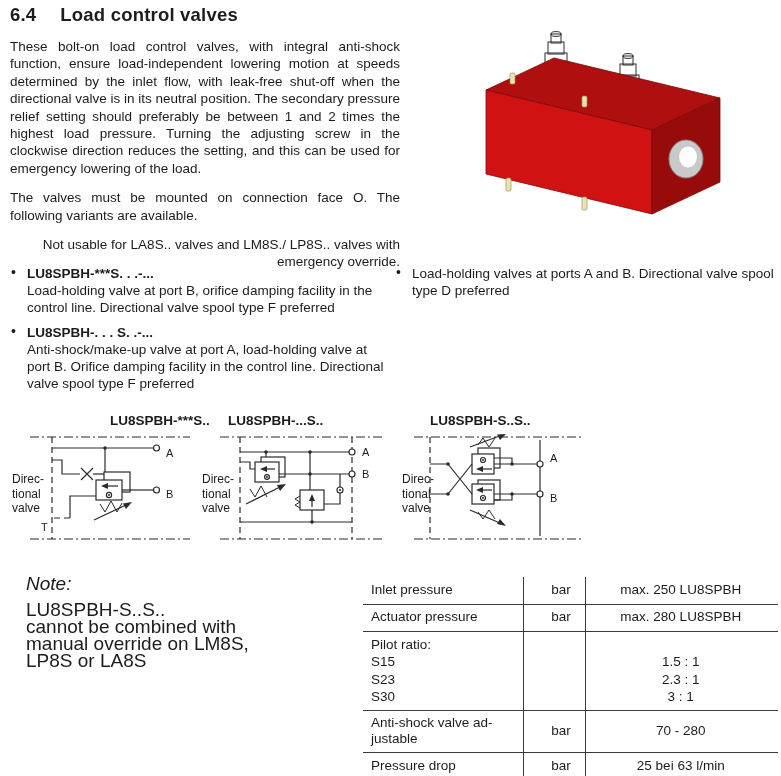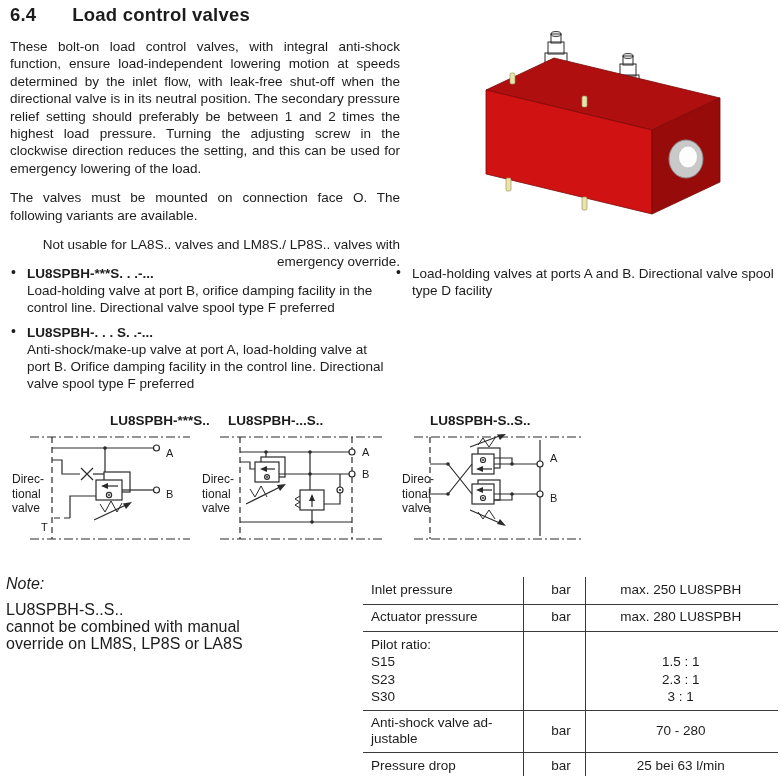--- a/index.html
+++ b/index.html
@@ -1,20 +1,20 @@
 <!DOCTYPE html>
 <html><head>
 <meta charset="utf-8">
 <style>
   * { margin:0; padding:0; box-sizing:border-box; }
   html,body { background:#ffffff; }
   body { font-family:"Liberation Sans","DejaVu Sans",sans-serif; color:#1c1c1c; }
   .page { position:relative; width:781px; height:776px; background:#fff; overflow:hidden; }
 
-  .heading { position:absolute; left:10px; top:4px; display:flex; gap:36px;
+  .heading { position:absolute; left:10px; top:4px; display:flex; gap:24px;
              font-size:18.5px; font-weight:bold; letter-spacing:.2px; }
 
   .body-col { position:absolute; left:10px; top:38px; width:390px; }
   .para { font-size:13.5px; line-height:17.4px; text-align:justify; margin-bottom:12px; }
   .para.last { text-align:right; }
 
   .product { position:absolute; left:478px; top:28px; width:262px; height:198px; }
 
   .variants-left  { position:absolute; left:10px;  top:265px; width:382px; }
   .variants-right { position:absolute; left:395px; top:265px; width:382px; }
@@ -27,21 +27,21 @@
   .dt1 { left:110px; } .dt2 { left:228px; } .dt3 { left:430px; }
 
   .diagram { position:absolute; top:432px; height:115px; }
   .d1 { left:10px;  width:187px; }
   .d2 { left:200px; width:194px; }
   .d3 { left:400px; width:194px; }
   .diagram svg { position:absolute; left:0; top:0; }
   .dv-label { position:absolute; left:2px; top:40px; font-size:12px; line-height:14.5px; }
   .pre { white-space:pre-line; }
 
-  .note { position:absolute; left:6px; top:575px; width:300px; font-size:16px; line-height:17px; }
+  .note { position:absolute; left:26px; top:575px; width:300px; font-size:19px; line-height:17px; }
   .note .nh { font-style:italic; margin-bottom:9px; }
   .note .ntext { width:248px; }
 
   table.spec { position:absolute; left:363px; top:577px; width:415px;
                border-collapse:collapse; font-size:13.5px; table-layout:fixed; }
   table.spec col.c1 { width:160px; }
   table.spec col.c2 { width:62px; }
   table.spec col.c3 { width:193px; }
   table.spec td { border-bottom:1.4px solid #3a3a3a; padding:4px 2px 4px 8px;
                   vertical-align:middle; line-height:16.5px; }
@@ -128,21 +128,21 @@
       <div class="code">LU8SPBH-***S. . .-...</div>
       <div>Load-holding valve at port B, orifice damping facility in the control line. Directional valve spool type F preferred</div>
     </div>
     <div class="variant">
       <div class="code">LU8SPBH-. . . S. .-...</div>
       <div>Anti-shock/make-up valve at port A, load-holding valve at port B. Orifice damping facility in the control line. Directional valve spool type F preferred</div>
     </div>
   </div>
   <div class="variants-right">
     <div class="variant">
-      <div>Load-holding valves at ports A and B. Directional valve spool type D facility</div>
+      <div>Load-holding valves at ports A and B. Directional valve spool type D preferred</div>
     </div>
   </div>
 
   <div class="diag-title dt1">LU8SPBH-***S..</div>
   <div class="diag-title dt2">LU8SPBH-...S..</div>
   <div class="diag-title dt3">LU8SPBH-S..S..</div>
 
   <div class="diagram d1">
     <svg width="187" height="115" viewBox="0 0 187 115">
       <path class="ln dashdot" d="M20,5 H180"></path>

